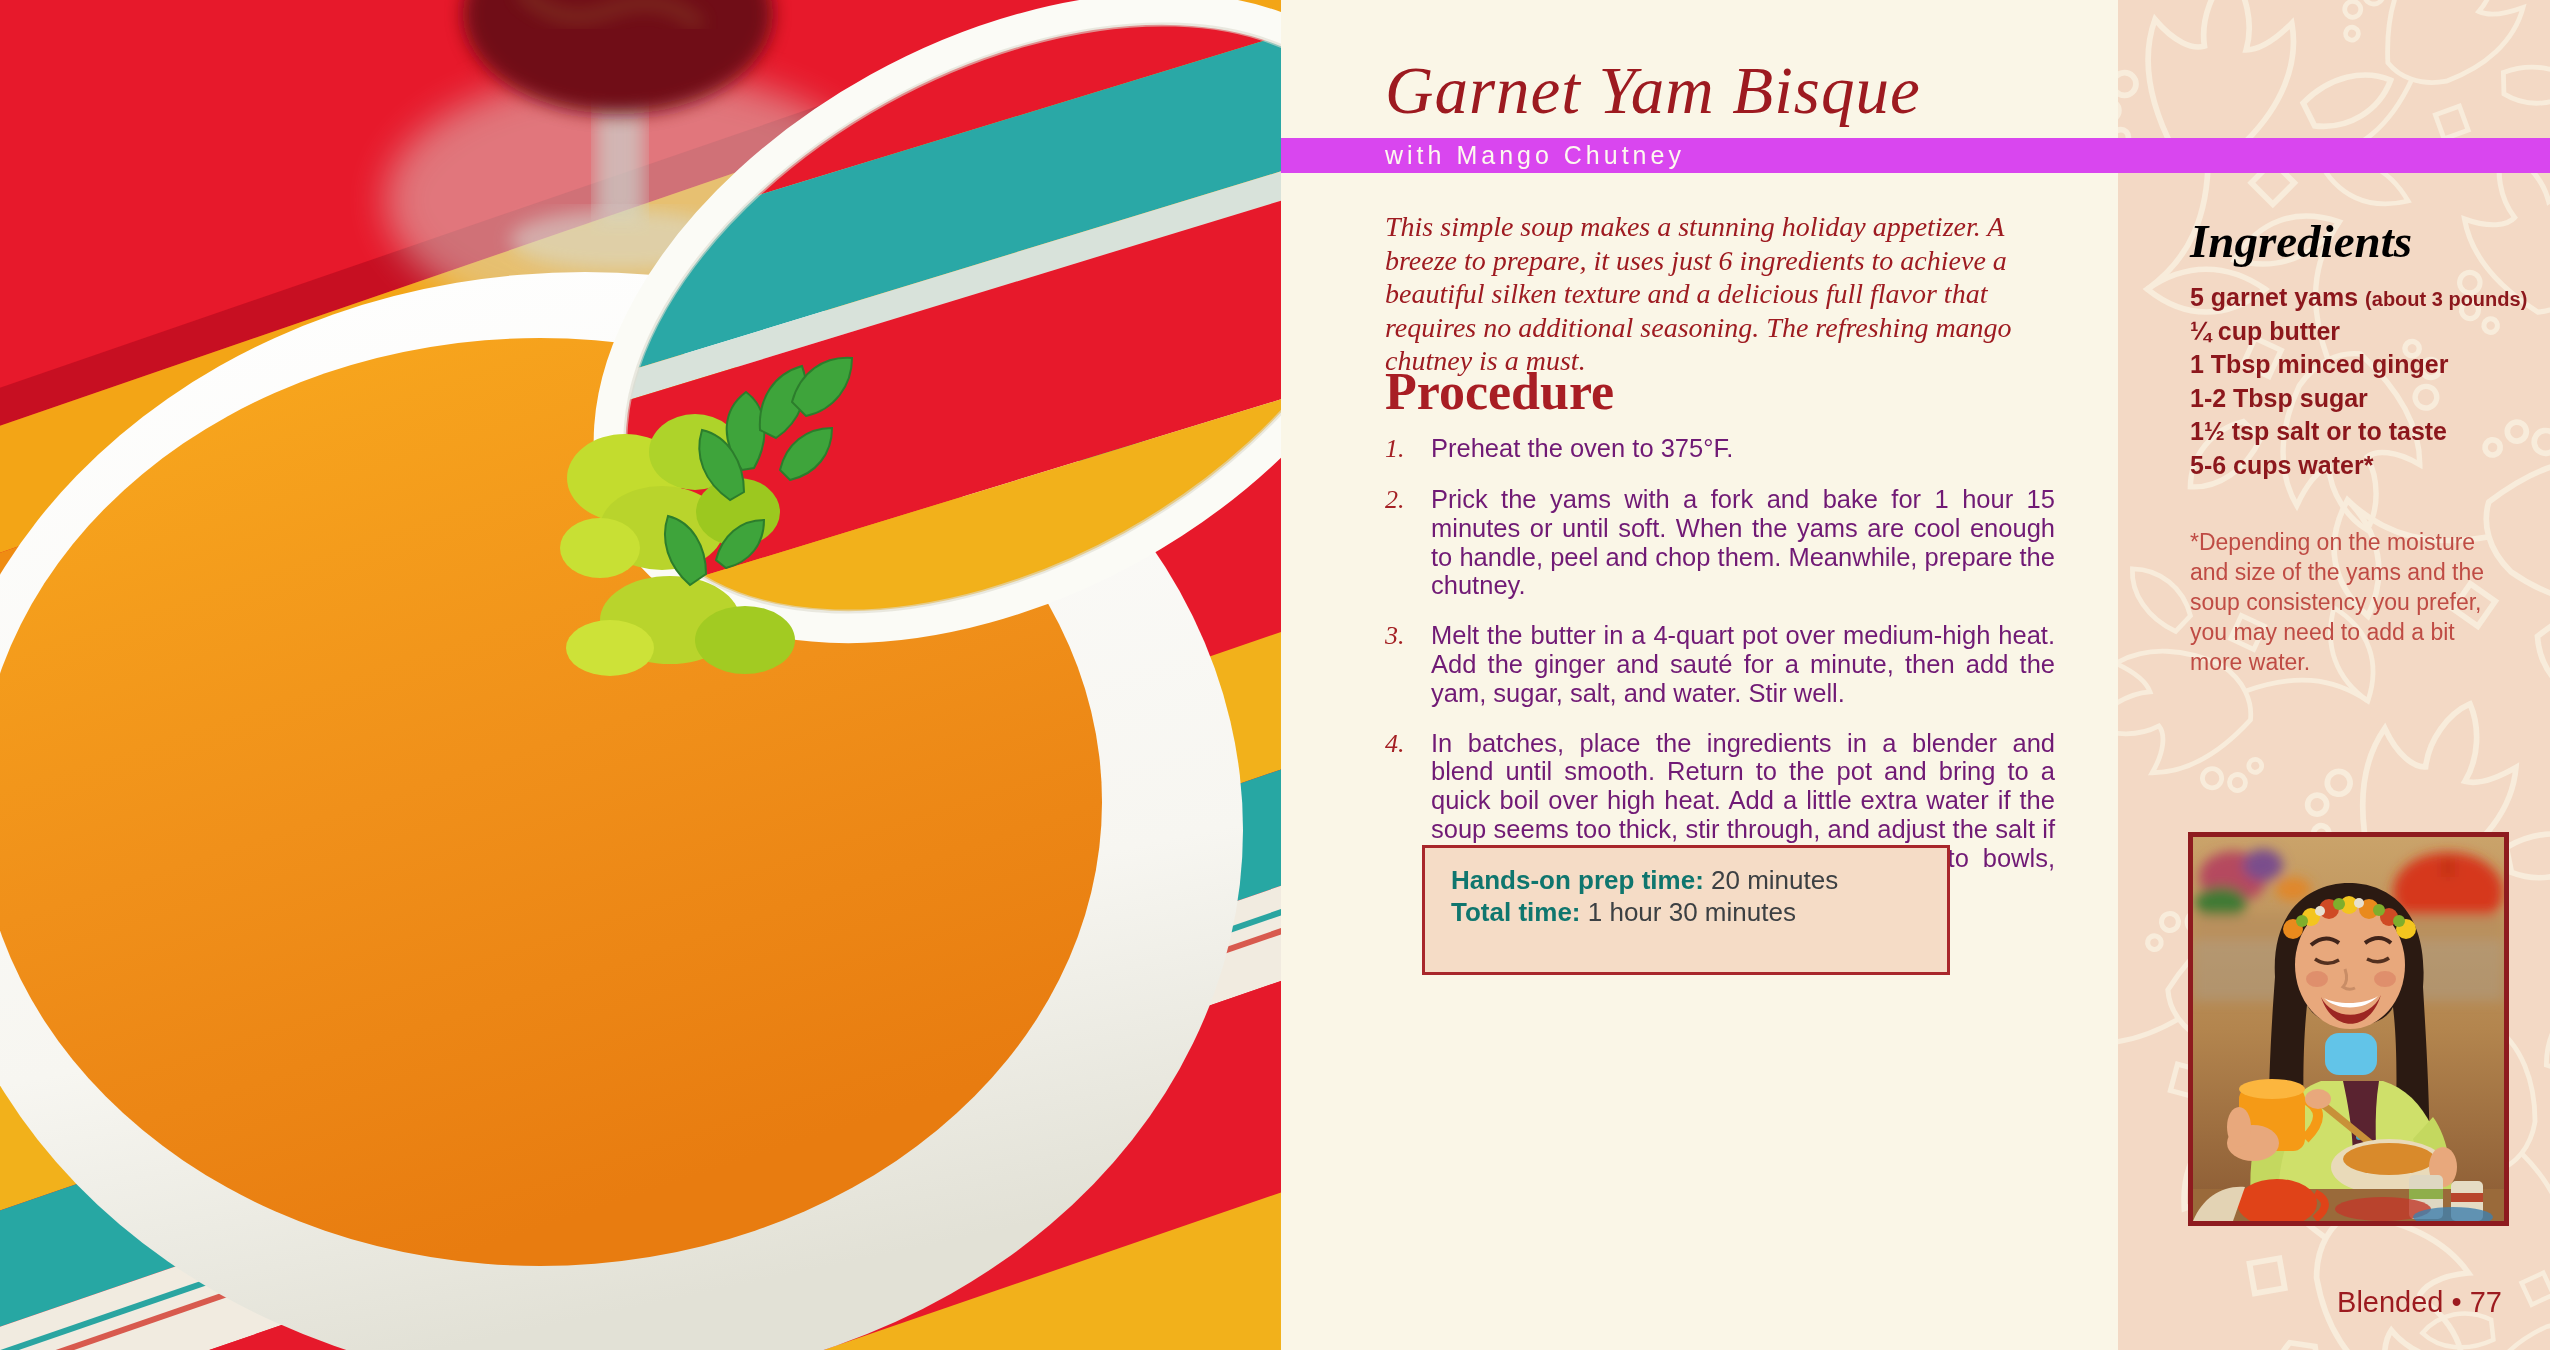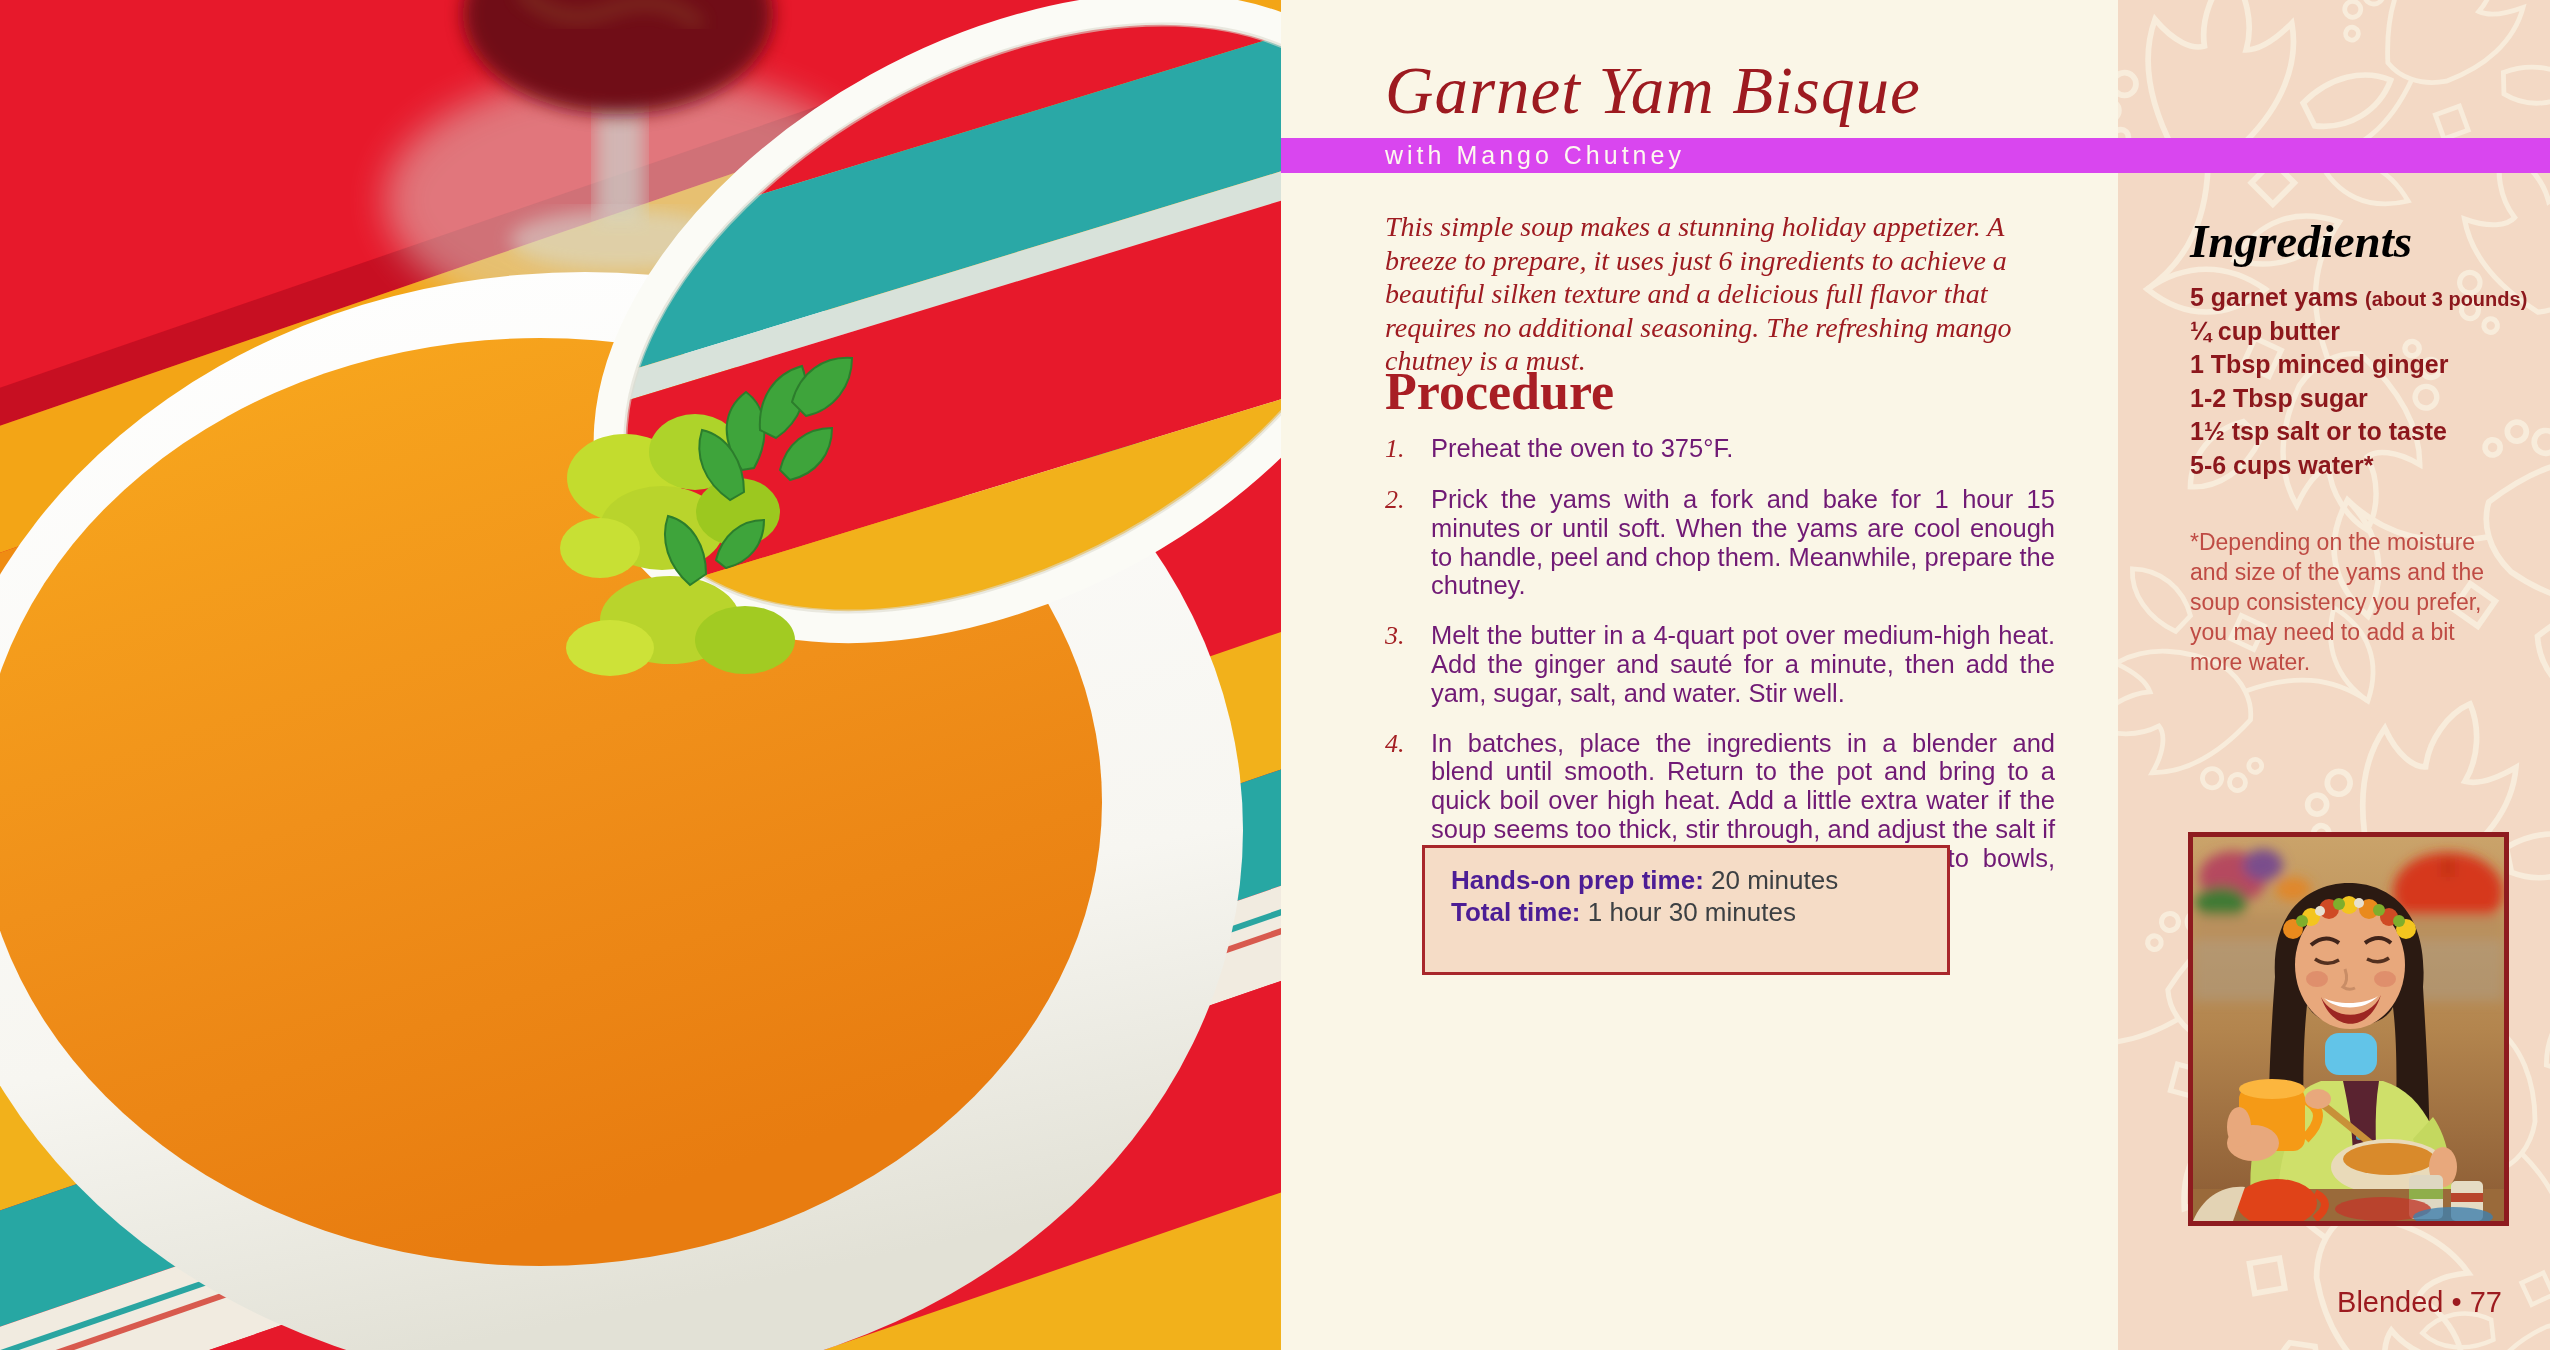--- a/index.html
+++ b/index.html
@@ -46,21 +46,21 @@
   }
   .step-text{
     font-size:25.5px;line-height:1.13;color:#701a75;text-align:justify;
   }
   .time-box{
     position:absolute;left:1422px;top:845px;width:528px;height:130px;z-index:6;
     box-sizing:border-box;border:3px solid #a8272b;background:#f5dcc6;
     padding:17px 10px 0 26px;
   }
   .tb-row{font-size:26px;line-height:1.22;color:#3c4043;}
-  .tb-label{color:#4c1d95;font-weight:bold;}
+  .tb-label{color:#0f766e;font-weight:bold;}
   
   .ing-head{
     position:absolute;left:2190px;top:214px;z-index:4;
     font-family:"Liberation Serif", serif;font-style:italic;font-weight:bold;
     font-size:47px;color:#000000;
   }
   .ing-list{position:absolute;left:2190px;top:284px;z-index:4;width:340px;}
   .ing-item{
     font-weight:bold;font-size:25px;color:#8c171c;line-height:1.06;margin-bottom:7px;
     white-space:nowrap;

